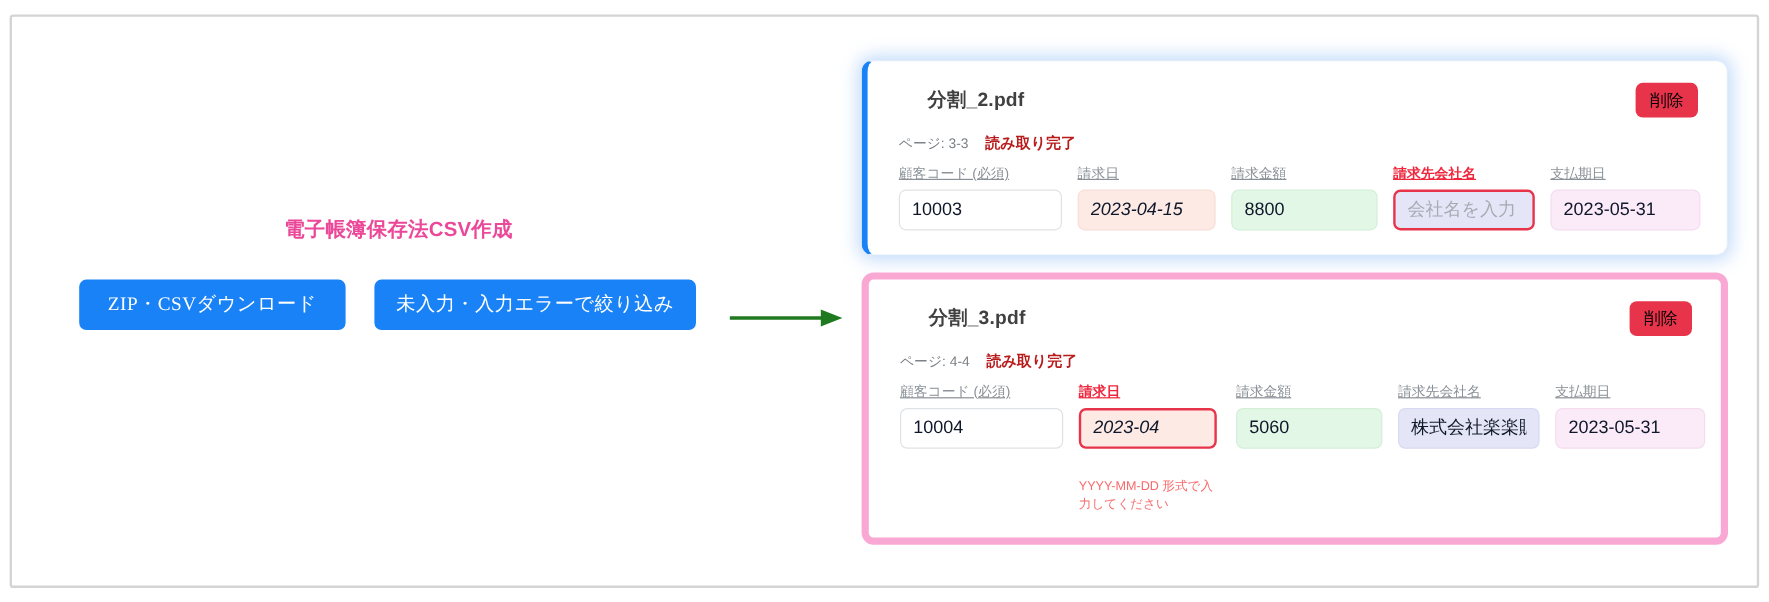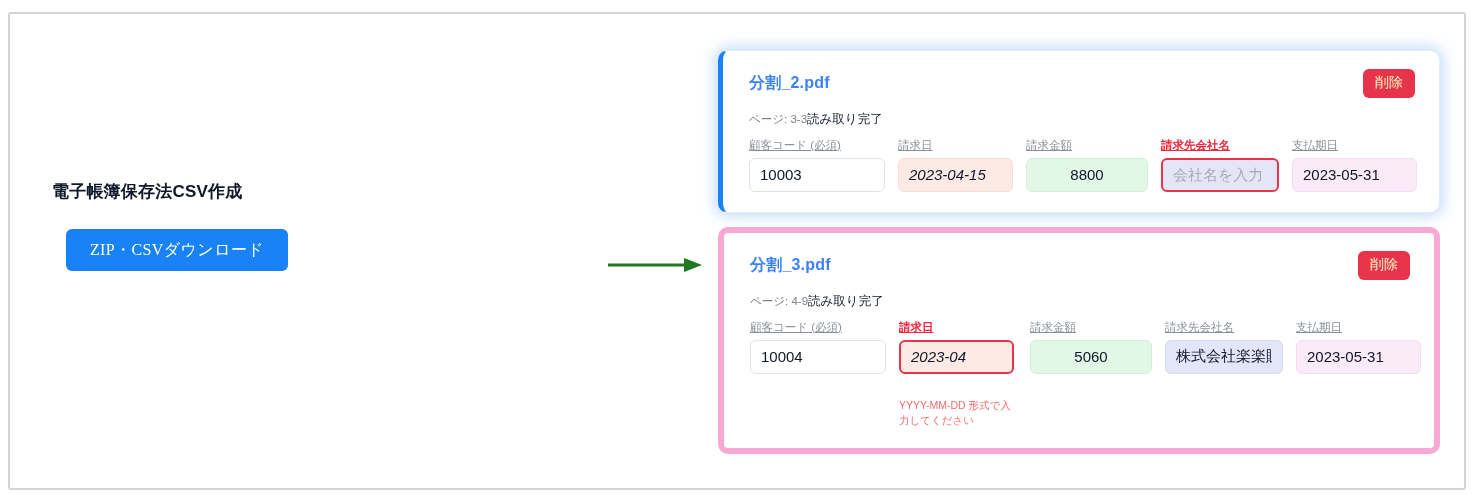--- a/index.html
+++ b/index.html
@@ -37,24 +37,25 @@
   
   .left-panel {
     position: absolute;
     left: 52px;
     top: 180px;
     width: 560px;
   }
   .page-title {
     font-size: 17px;
     font-weight: bold;
-    color: #0f172a;
+    color: #ec4899;
     letter-spacing: 0.2px;
     margin: 0 0 26px 0;
     white-space: nowrap;
+    text-align: center;
   }
   .btn-row {
     display: flex;
     align-items: center;
     gap: 0px;
   }
   .btn-primary {
     background: #1a82f7;
     color: #ffffff;
     border: none;
@@ -125,49 +126,51 @@
   }
 
   .card-head {
     display: flex;
     align-items: flex-start;
     justify-content: space-between;
   }
   .card-title {
     font-size: 16px;
     font-weight: bold;
-    color: #3b82f6;
+    color: #404040;
     letter-spacing: 0.2px;
+    margin-left: 24px;
   }
   .btn-delete {
     background: #e8344b;
-    color: #fef9c3;
+    color: #000000;
     border: none;
     border-radius: 6px;
-    font-family: Liberation Mono, monospace;
+    font-family: Liberation Sans, sans-serif;
     font-size: 14px;
     font-weight: normal;
     padding: 7px 12px 8px 12px;
     cursor: pointer;
     line-height: 1;
     margin-top: -4px;
   }
 
   .meta-row {
     margin-top: 13px;
     display: flex;
     align-items: baseline;
+    gap: 14px;
     font-size: 11.5px;
   }
   .meta-pages {
     color: #7a7f85;
   }
   .meta-status {
-    color: #0f172a;
-    font-weight: normal;
+    color: #b91c1c;
+    font-weight: bold;
     font-size: 12.5px;
   }
 
   .fields {
     margin-top: 11px;
     display: flex;
     align-items: flex-start;
     gap: 13px;
   }
   .field {
@@ -199,21 +202,21 @@
     outline: none;
   }
   .field-input::placeholder { color: #a6abb2; }
   .field-input.w-code  { width: 136px; }
   .field-input.w-date  { width: 115px; }
   .field-input.w-amt   { width: 122px; }
   .field-input.w-corp  { width: 118px; }
   .field-input.w-due   { width: 125px; }
 
   .bg-pink   { background: #fdeae4; border-color: #f8ded6; font-style: italic; }
-  .bg-green  { background: #e3f7e6; border-color: #d3efd8; text-align: center; }
+  .bg-green  { background: #e3f7e6; border-color: #d3efd8; }
   .bg-lav    { background: #e4e6f7; border-color: #d7daf1; }
   .bg-violet { background: #fbeaf7; border-color: #f4ddef; }
 
   .bd-error  { border: 2px solid #e8344b; }
 
   .field-error-msg {
     margin-top: 24px;
     width: 118px;
     font-size: 10.5px;
     line-height: 1.45;
@@ -223,20 +226,23 @@
 </head>
 <body>
 
 <div class="screen">
   <div class="outer-frame"></div>
 
   <div class="left-panel">
     <div class="page-title">電子帳簿保存法CSV作成</div>
     <div class="btn-row">
       <button class="btn-primary btn-download">ZIP・CSVダウンロード</button>
+      <span class="highlight-wrap">
+        <button class="btn-primary btn-filter">未入力・入力エラーで絞り込み</button>
+      </span>
     </div>
   </div>
 
   <div class="arrow">
     <svg width="100" height="20" viewBox="0 0 100 20">
       <line x1="0" y1="10" x2="78" y2="10" stroke="#1f7a1f" stroke-width="3"></line>
       <polygon points="76,3 94,10 76,17" fill="#1f7a1f"></polygon>
     </svg>
   </div>
 
@@ -274,21 +280,21 @@
         </div>
       </div>
     </div>
 
     <div class="card">
       <div class="card-head">
         <div class="card-title">分割_3.pdf</div>
         <button class="btn-delete">削除</button>
       </div>
       <div class="meta-row">
-        <span class="meta-pages">ページ: 4-9</span>
+        <span class="meta-pages">ページ: 4-4</span>
         <span class="meta-status">読み取り完了</span>
       </div>
       <div class="fields">
         <div class="field">
           <div class="field-label">顧客コード (必須)</div>
           <input class="field-input w-code" type="text" value="10004" style="">
         </div>
         <div class="field">
           <div class="field-label error">請求日</div>
           <input class="field-input w-date bg-pink bd-error" type="text" value="2023-04" style="">

